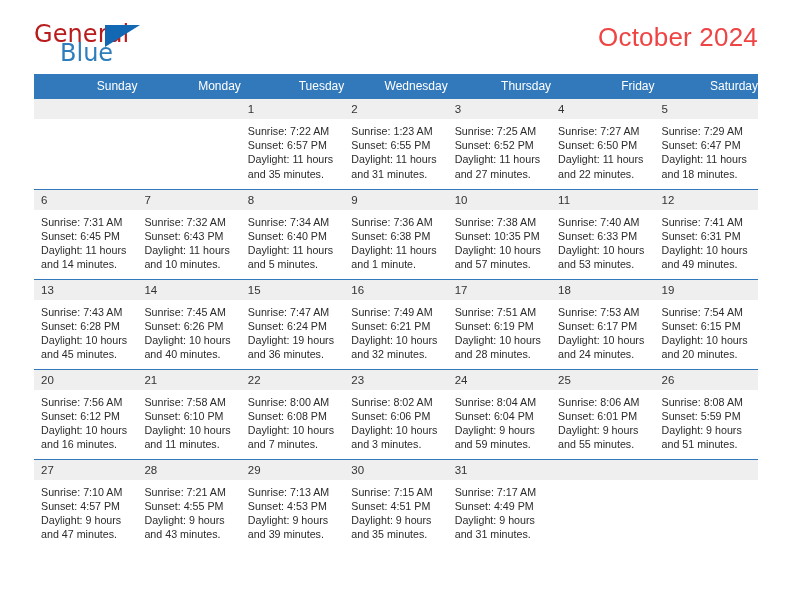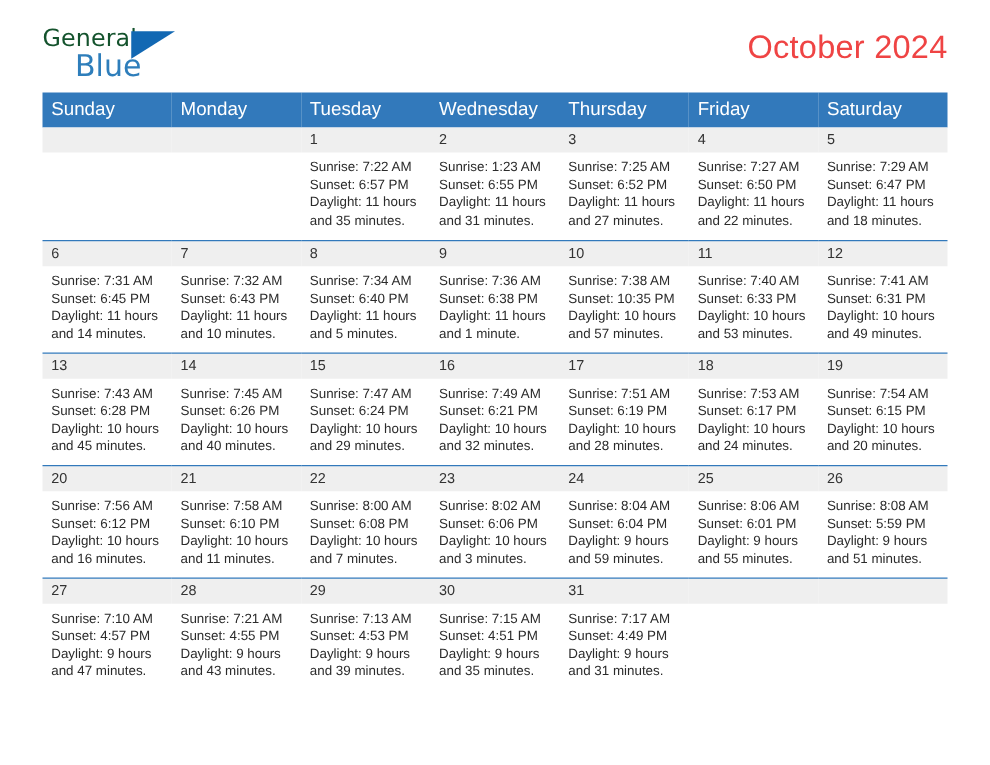--- a/index.html
+++ b/index.html
@@ -34,23 +34,23 @@
   .logo {
     position: relative;
     width: 120px;
     height: 48px;
     line-height: 1;
   }
   .logo-general {
     position: absolute;
     left: 0;
     top: 0;
-    font-size: 19px;
+    font-size: 24px;
     letter-spacing: 0.1px;
-    color: #14532d;
+    color: #b91c1c;
     font-family: "DejaVu Sans", sans-serif;
   }
   .logo-blue {
     position: absolute;
     left: 26px;
     top: 19px;
     font-size: 24px;
     color: #2e7ebb;
     font-family: "DejaVu Sans", sans-serif;
   }
@@ -84,23 +84,23 @@
 
   
   .calendar {
     width: 724px;
     border-collapse: collapse;
     table-layout: fixed;
   }
   .calendar th {
     background: #3279bb;
     color: #ffffff;
-    font-size: 15px;
+    font-size: 12px;
     font-weight: normal;
-    text-align: left;
+    text-align: right;
     padding: 5px 0 6px 7px;
     height: 20px;
     box-sizing: border-box;
   }
   .calendar td {
     vertical-align: top;
     padding: 0;
     border-top: 1px solid #3279bb;
     height: 90px;
     box-sizing: border-box;
@@ -283,21 +283,21 @@
               <div>Sunrise: 7:45 AM</div>
               <div>Sunset: 6:26 PM</div>
               <div>Daylight: 10 hours and 40 minutes.</div>
             </div>
           </td>
           <td>
             <div class="daynum">15</div>
             <div class="dayinfo">
               <div>Sunrise: 7:47 AM</div>
               <div>Sunset: 6:24 PM</div>
-              <div>Daylight: 10 hours and 29 minutes.</div>
+              <div>Daylight: 19 hours and 36 minutes.</div>
             </div>
           </td>
           <td>
             <div class="daynum">16</div>
             <div class="dayinfo">
               <div>Sunrise: 7:49 AM</div>
               <div>Sunset: 6:21 PM</div>
               <div>Daylight: 10 hours and 32 minutes.</div>
             </div>
           </td>

